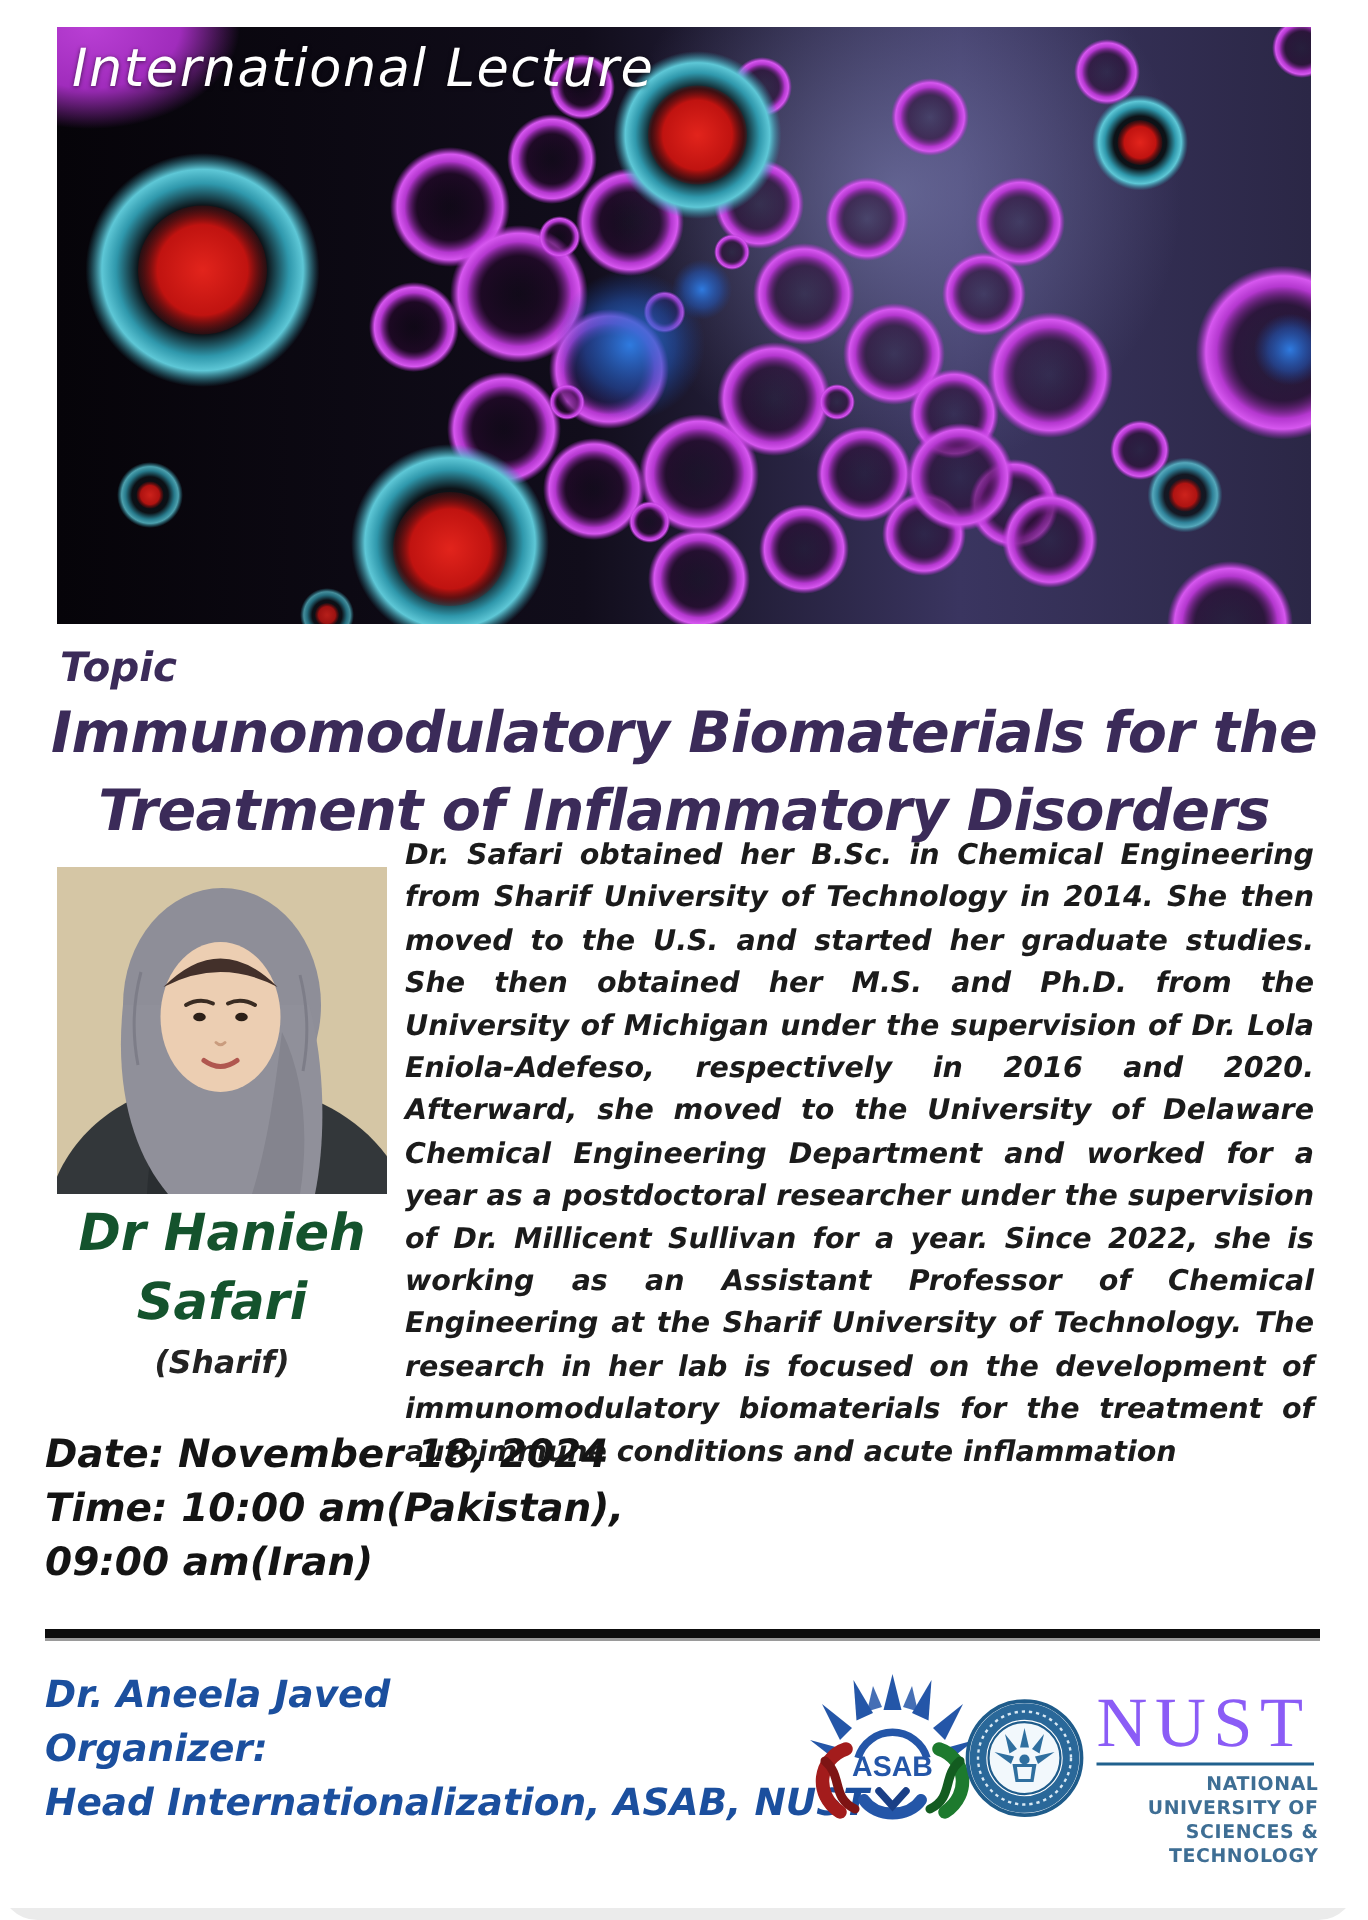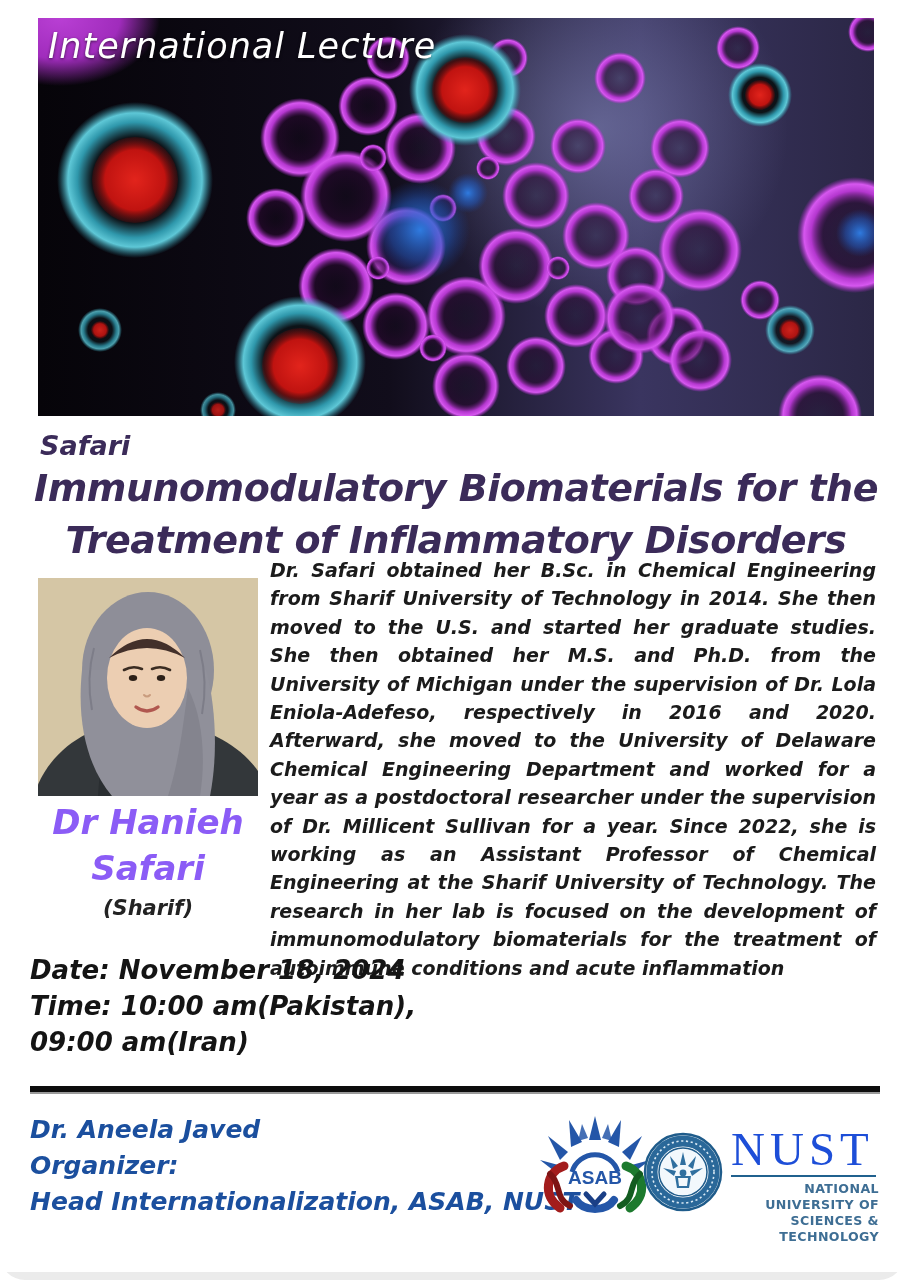--- a/index.html
+++ b/index.html
@@ -15,41 +15,41 @@
 
   
   .topic-label{left:40px;top:430px;font-size:27px;font-weight:bold;font-style:italic;color:#3b2b59;}
   .main-title{left:8px;top:462px;width:896px;text-align:center;color:#3b2b59;
               font-weight:bold;font-style:italic;font-size:38px;line-height:1.38;letter-spacing:-0.5px;}
   .main-title div{white-space:nowrap;}
 
   
   .photo{left:38px;top:578px;width:220px;height:218px;box-shadow:0 0 0 1px #c9c3b4 inset;}
   .speaker-name{left:18px;top:800px;width:260px;text-align:center;font-size:34px;font-weight:bold;
-                font-style:italic;color:#8b5cf6;line-height:1.35;}
+                font-style:italic;color:#14532d;line-height:1.35;}
   .speaker-role{left:18px;top:896px;width:260px;text-align:center;font-size:21px;font-weight:bold;
                 font-style:italic;color:#232323;}
 
   
   .bio{left:270px;top:556px;width:606px;font-size:19px;line-height:28.4px;text-align:justify;
        font-weight:bold;font-style:italic;color:#1b1b1b;}
 
   
   .schedule{left:30px;top:952px;font-size:26px;font-weight:bold;font-style:italic;color:#141414;line-height:36px;}
 
   
   .divider{left:30px;top:1086px;width:850px;height:6px;background:#0d0d0d;border-bottom:2px solid #9a9a9a;}
 
   
   .organizer{left:30px;top:1112px;font-size:25px;font-weight:bold;font-style:italic;color:#1b4f9e;line-height:36px;}
   .asab-logo{left:538px;top:1114px;width:114px;height:104px;}
   .nust-seal{left:643px;top:1132px;width:80px;height:80px;}
   .nust-word{left:731px;top:1126px;width:148px;text-align:left;}
   .nust-word .mark{font-family:"Liberation Serif","DejaVu Serif",serif;font-size:47px;line-height:46px;
-                   color:#1d4ed8;letter-spacing:5px;font-weight:normal;}
+                   color:#8b5cf6;letter-spacing:5px;font-weight:normal;}
   .nust-word .rule{height:0;border-top:2px solid #20618e;margin:3px 0 4px 0;width:145px;}
   .nust-word .sub{font-size:12.6px;font-weight:bold;color:#3e6e94;letter-spacing:0.4px;line-height:16px;text-align:right;}
 
   .bottom-strip{left:0;top:1272px;width:912px;height:8px;background:#ebebeb;}
 </style>
 </head>
 <body>
 
 <div class="poster">
 
@@ -167,21 +167,21 @@
           <circle cx="62" cy="312" r="9" fill="url(#redCore)" opacity="0.9"></circle>
         <circle cx="752" cy="312" r="25" fill="url(#tealRing)" opacity="0.8"></circle>
           <circle cx="752" cy="312" r="11" fill="url(#redCore)" opacity="0.9"></circle>
         <circle cx="180" cy="392" r="18" fill="url(#tealRing)" opacity="0.7"></circle>
           <circle cx="180" cy="392" r="8" fill="url(#redCore)" opacity="0.8"></circle>
       </g>
     </svg>
   </div>
   <div class="abs banner-title">International Lecture</div>
 
-  <div class="abs topic-label">Safari</div>
+  <div class="abs topic-label">Topic</div>
   <div class="abs main-title">
     <div>Immunomodulatory Biomaterials for the</div>
     <div>Treatment of Inflammatory Disorders</div>
   </div>
 
   <div class="abs photo">
     <svg width="220" height="218" viewBox="0 0 220 218">
       <rect x="0" y="0" width="220" height="218" fill="#d9caa9"></rect>
       <rect x="0" y="0" width="220" height="218" fill="#cdbd9b" opacity="0.25"></rect>
 

